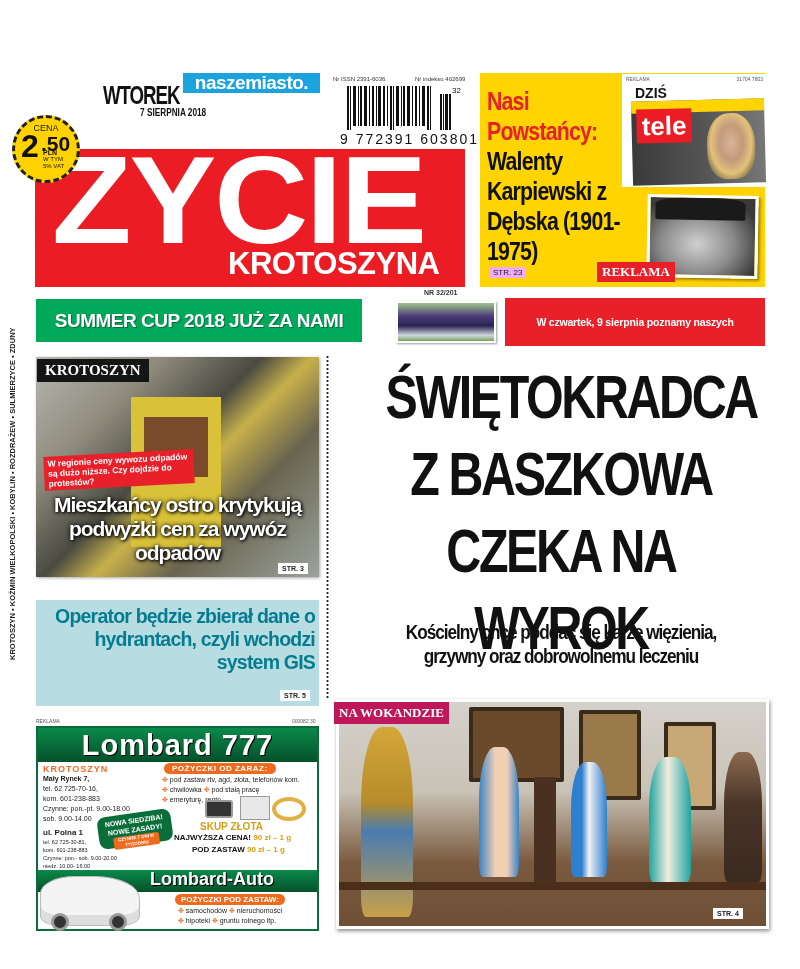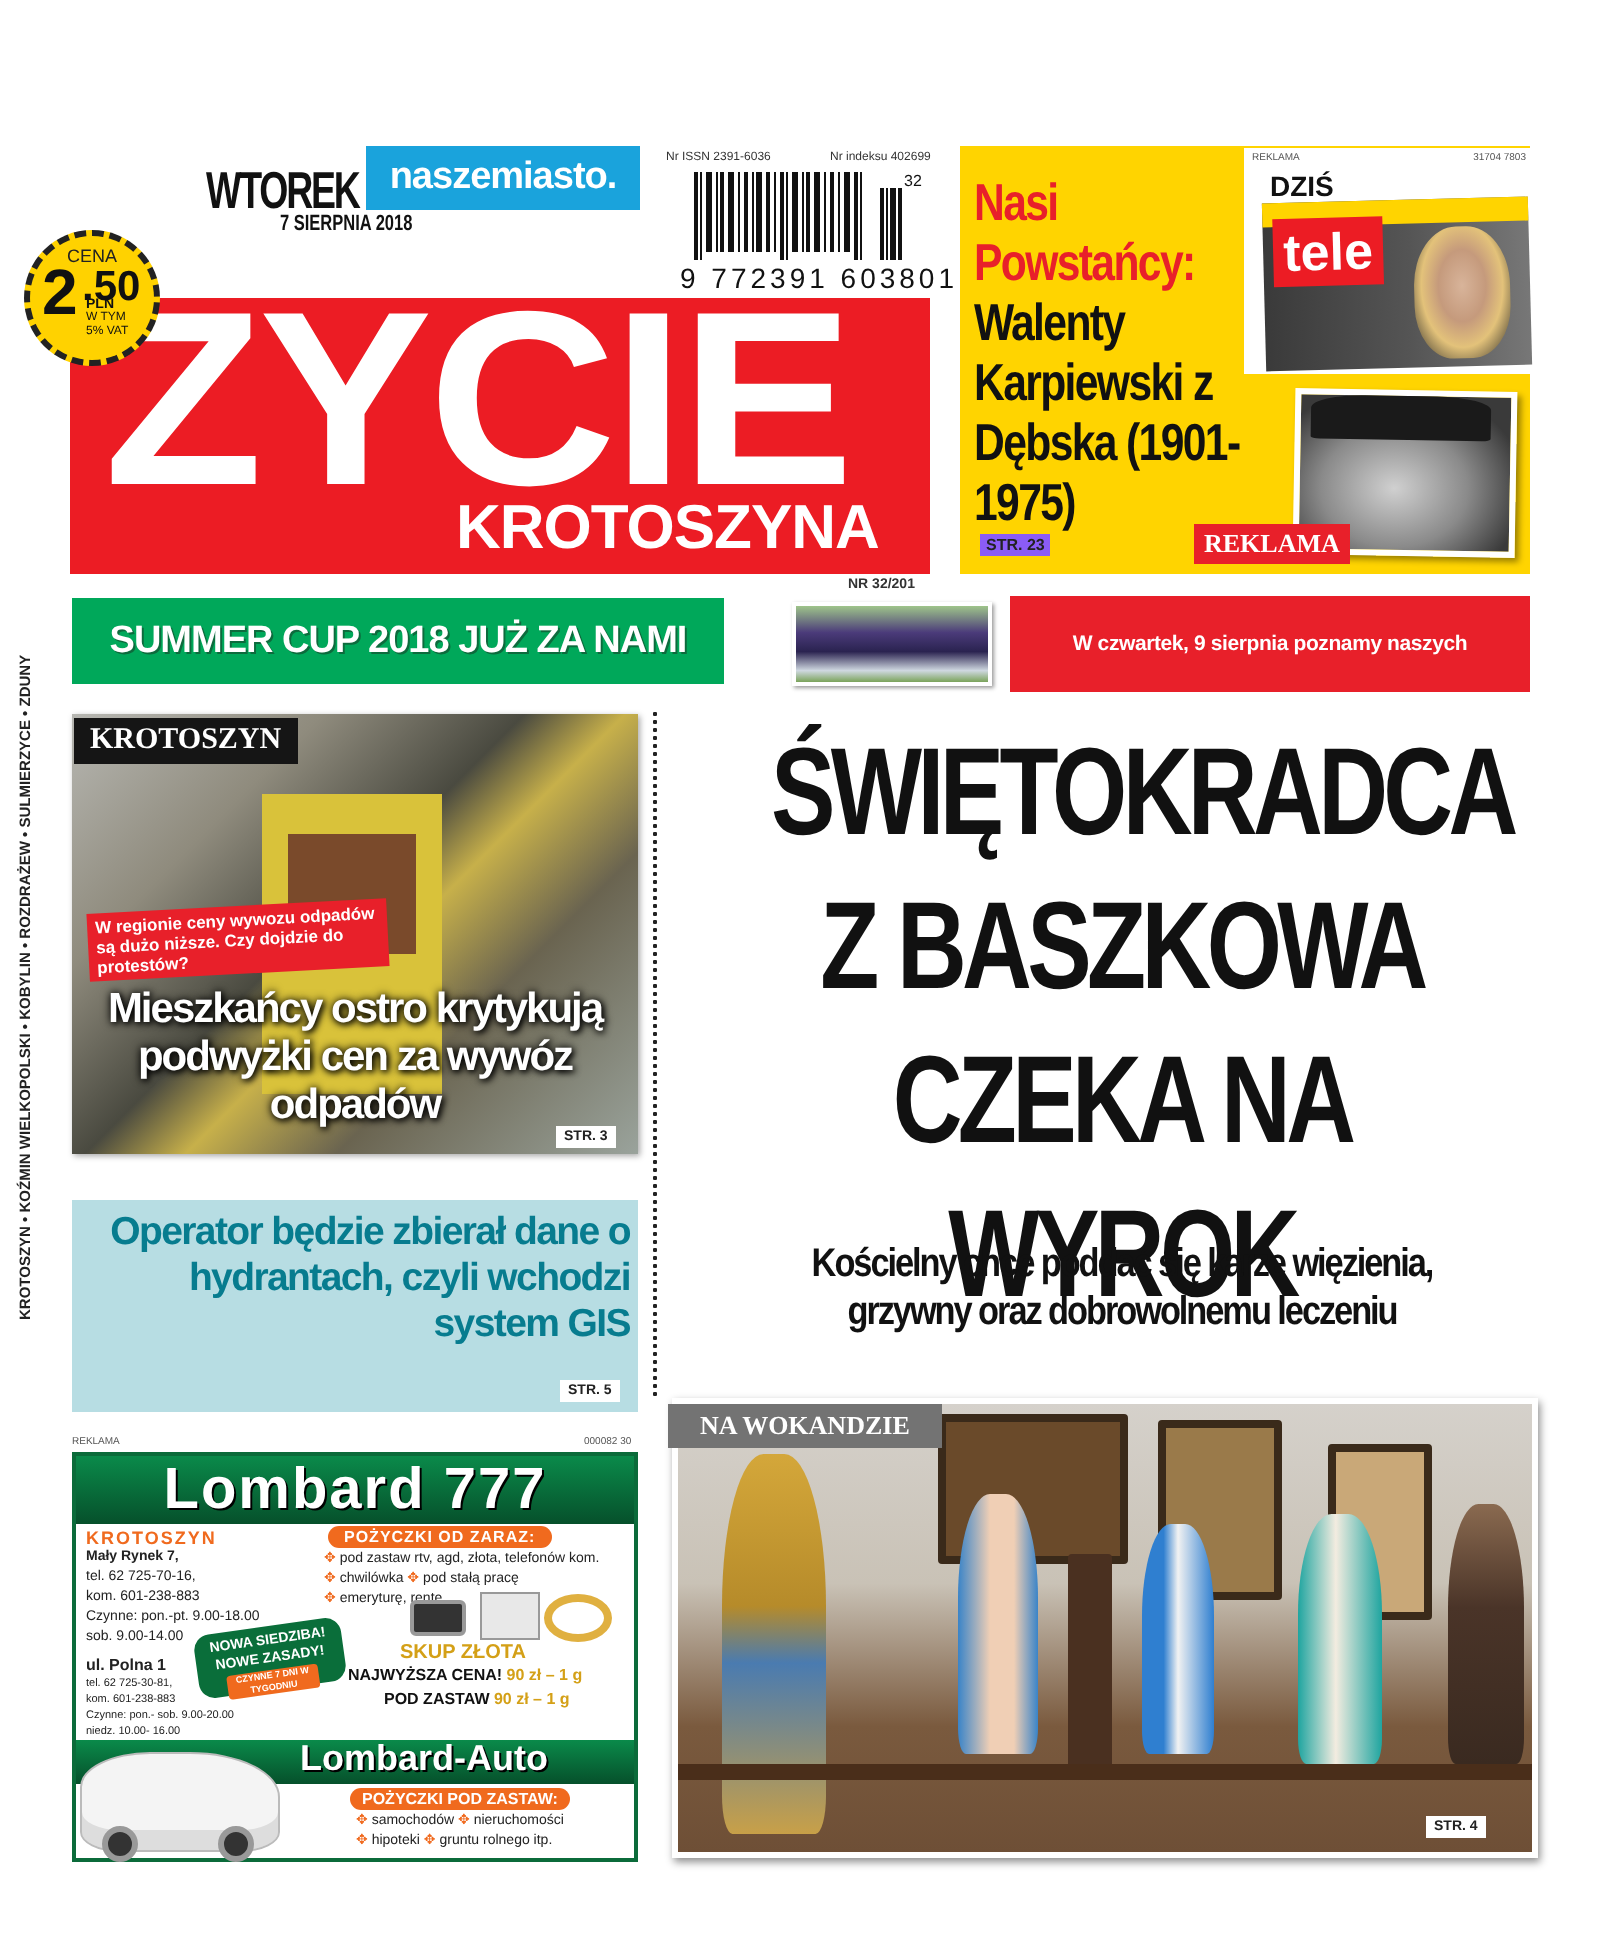--- a/index.html
+++ b/index.html
@@ -3,21 +3,21 @@
 <meta charset="utf-8">
 <style>
   * { box-sizing: border-box; margin: 0; padding: 0; }
   html, body { width: 800px; height: 969px; background: #ffffff; overflow: hidden; }
   body { position: relative; font-family: "Liberation Sans", sans-serif; }
   .abs { position: absolute; }
 
   
   #day { left: 103px; top: 80px; font-size: 26px; font-weight: 900; letter-spacing: -1.5px; transform: scaleX(0.72); transform-origin: left top; color: #111; }
   #date { left: 140px; top: 106px; font-size: 11px; font-weight: 700; transform: scaleX(0.75); transform-origin: left top; color: #111; }
-  #brand { left: 183px; top: 73px; width: 137px; height: 32px; background: #1aa3dc; color: #fff; font-size: 19px; font-weight: 700; display:flex; align-items:center; justify-content:center; letter-spacing:-0.5px; }
+  #brand { left: 183px; top: 73px; width: 137px; height: 20px; background: #1aa3dc; color: #fff; font-size: 19px; font-weight: 700; display:flex; align-items:center; justify-content:center; letter-spacing:-0.5px; }
   #price { left: 12px; top: 115px; width: 68px; height: 68px; border-radius: 50%; background: #ffd200; border: 3px dashed #222; z-index: 5; text-align:center; }
   #price .lbl { position:absolute; left:0; right:0; top:5px; font-size:9px; color:#222; }
   #price .big { position:absolute; left:6px; top:12px; font-size:32px; font-weight:900; color:#111; line-height:32px; }
   #price .cents { position:absolute; left:26px; top:14px; font-size:21px; font-weight:900; color:#111; }
   #price .pln { position:absolute; left:28px; top:31px; font-size:7px; font-weight:700; color:#111; }
   #price .vat { position:absolute; left:28px; top:38px; font-size:6px; line-height:7px; color:#111; text-align:left; }
 
   #issn { left: 333px; top: 76px; font-size: 6px; color: #333; }
   #index { left: 415px; top: 76px; font-size: 6px; color: #333; }
   #barcode { left: 345px; top: 86px; width: 110px; height: 44px; }
@@ -26,21 +26,21 @@
 
   #logo-box { left: 35px; top: 149px; width: 430px; height: 138px; background: #ec1c24; }
   #logo-title { left: 52px; top: 138px; font-size: 124px; font-weight: 900; color: #fff; letter-spacing: -2px; line-height: 124px; transform: scaleX(1.05); transform-origin:left top; }
   #logo-sub { left: 228px; top: 247px; font-size: 31px; font-weight: 900; color: #fff; letter-spacing: -0.5px; line-height: 34px; }
   #issue-nr { left: 424px; top: 289px; font-size: 7px; font-weight: 700; color:#333; }
 
   
   #yellow { left: 480px; top: 73px; width: 285px; height: 214px; background: #ffd400; }
   #hist-title1 { left: 487px; top: 86px; font-size: 26px; font-weight: 900; color: #e8202a; line-height: 30px; letter-spacing:-1px; transform: scaleX(0.82); transform-origin:left top; }
   #hist-title2 { left: 487px; top: 146px; font-size: 26px; font-weight: 900; color: #111; line-height: 30px; letter-spacing:-1px; transform: scaleX(0.82); transform-origin:left top; width: 170px; }
-  #hist-page { left: 490px; top: 267px; font-size: 8px; font-weight: 700; background: #8b5cf6; padding: 1px 3px; color:#222; }
+  #hist-page { left: 490px; top: 267px; font-size: 8px; font-weight: 400; background: #f0abfc; padding: 1px 3px; color:#222; }
   #tele-ad { left: 622px; top: 74px; width: 145px; height: 113px; background: #fff; }
   #tele-ad .rek { position:absolute; left: 4px; top: 2px; font-size: 5px; color:#555; }
   #tele-ad .code { position:absolute; right: 4px; top: 2px; font-size: 5px; color:#555; }
   #tele-ad .dzis { position:absolute; left: 13px; top: 11px; font-size: 14px; font-weight: 900; color:#111; }
   #tele-cover { left: 632px; top: 100px; width: 133px; height: 84px; background: linear-gradient(90deg,#3a3a3a 0%,#555 55%,#777 100%); transform: rotate(-1.5deg); }
   #tele-cover .band { position:absolute; left:0; top:0; right:0; height:12px; background:#ffd400; }
   #tele-cover .logo { position:absolute; left:5px; top:8px; width: 55px; height: 34px; background:#ec1c24; color:#fff; font-weight:900; font-size: 26px; line-height: 34px; text-align:center; }
   #tele-cover .face { position:absolute; right:10px; top:14px; width: 48px; height: 66px; border-radius: 45% 45% 40% 40%; background: radial-gradient(ellipse at 50% 45%, #d8b49a 0%, #c59a7c 35%, #e3c27a 60%, #222 100%); }
   #portrait { left: 647px; top: 195px; width: 111px; height: 83px; background: radial-gradient(ellipse at 45% 60%, #d0d0d0 0%, #8a8a8a 45%, #3a3a3a 80%); border: 3px solid #fff; box-shadow: 2px 2px 3px rgba(0,0,0,0.4); transform: rotate(1deg); }
   #portrait .cap { position:absolute; left:5px; top:0; width:90px; height:22px; background:#1a1a1a; border-radius: 30% 30% 5% 5%; }
@@ -69,21 +69,21 @@
   #gis-head { left: 40px; top: 605px; width: 275px; font-size: 19.5px; font-weight: 900; color: #077c8f; line-height: 23px; text-align:right; letter-spacing: -0.8px; }
   #gis-page { left: 280px; top: 690px; background: #fff; font-size: 7px; font-weight: 900; padding: 2px 4px; color:#222; }
 
   
   #main-head { left: 336px; top: 358px; width: 450px; text-align:center; font-size: 62px; font-weight: 900; line-height: 77px; color: #111; letter-spacing: -3px; transform: scaleX(0.78); transform-origin: center top; }
   #main-sub { left: 336px; top: 620px; width: 450px; text-align: center; font-size: 20px; font-weight: 900; line-height: 24px; color: #111; letter-spacing: -1.2px; transform: scaleX(0.86); transform-origin: center top; }
 
   
   #main-photo { left: 336px; top: 699px; width: 433px; height: 230px; background: linear-gradient(180deg, #d5d1cb 0%, #c9c2b6 40%, #7a5a3e 72%, #6e4f36 100%); border: 3px solid #fff; box-shadow: 1px 2px 4px rgba(0,0,0,0.45); overflow:hidden; }
   .statue { position:absolute; border-radius: 40% 40% 10% 10%; }
-  #photo-tag { left: 334px; top: 702px; background: #737373; color:#fff; font-family: "Liberation Serif", serif; font-weight: 700; font-size: 13px; padding: 3px 16px; }
+  #photo-tag { left: 334px; top: 702px; background: #be185d; color:#fff; font-family: "Liberation Serif", serif; font-weight: 700; font-size: 13px; padding: 3px 5px; }
   #photo-page { left: 713px; top: 908px; background:#fff; font-size: 7px; font-weight: 900; padding: 2px 4px; color:#222; }
 
   
   #ad-rek { left: 36px; top: 718px; font-size: 5px; color:#555; }
   #ad-code { left: 292px; top: 718px; font-size: 5px; color:#555; }
   #ad { left: 36px; top: 726px; width: 283px; height: 205px; background: #fff; border: 2px solid #0b6b3a; }
   #ad-title { left: 38px; top: 728px; width: 279px; height: 34px; background: linear-gradient(180deg, #0a8a4a 0%, #06502b 100%); color:#fff; font-size: 29px; font-weight: 900; text-align:center; line-height: 34px; letter-spacing: 1px; text-shadow: 1px 1px 0 #000; }
   #ad-city { left: 43px; top: 764px; font-size: 9px; font-weight: 900; color: #f06a1e; letter-spacing: 1px; }
   .ad-small { position:absolute; font-size: 7px; line-height: 10px; color: #222; }
   #ad-now { left: 164px; top: 763px; background: #f06a1e; color:#fff; font-size: 8px; font-weight: 900; padding: 1px 8px; border-radius: 8px; letter-spacing: 0.5px; }

